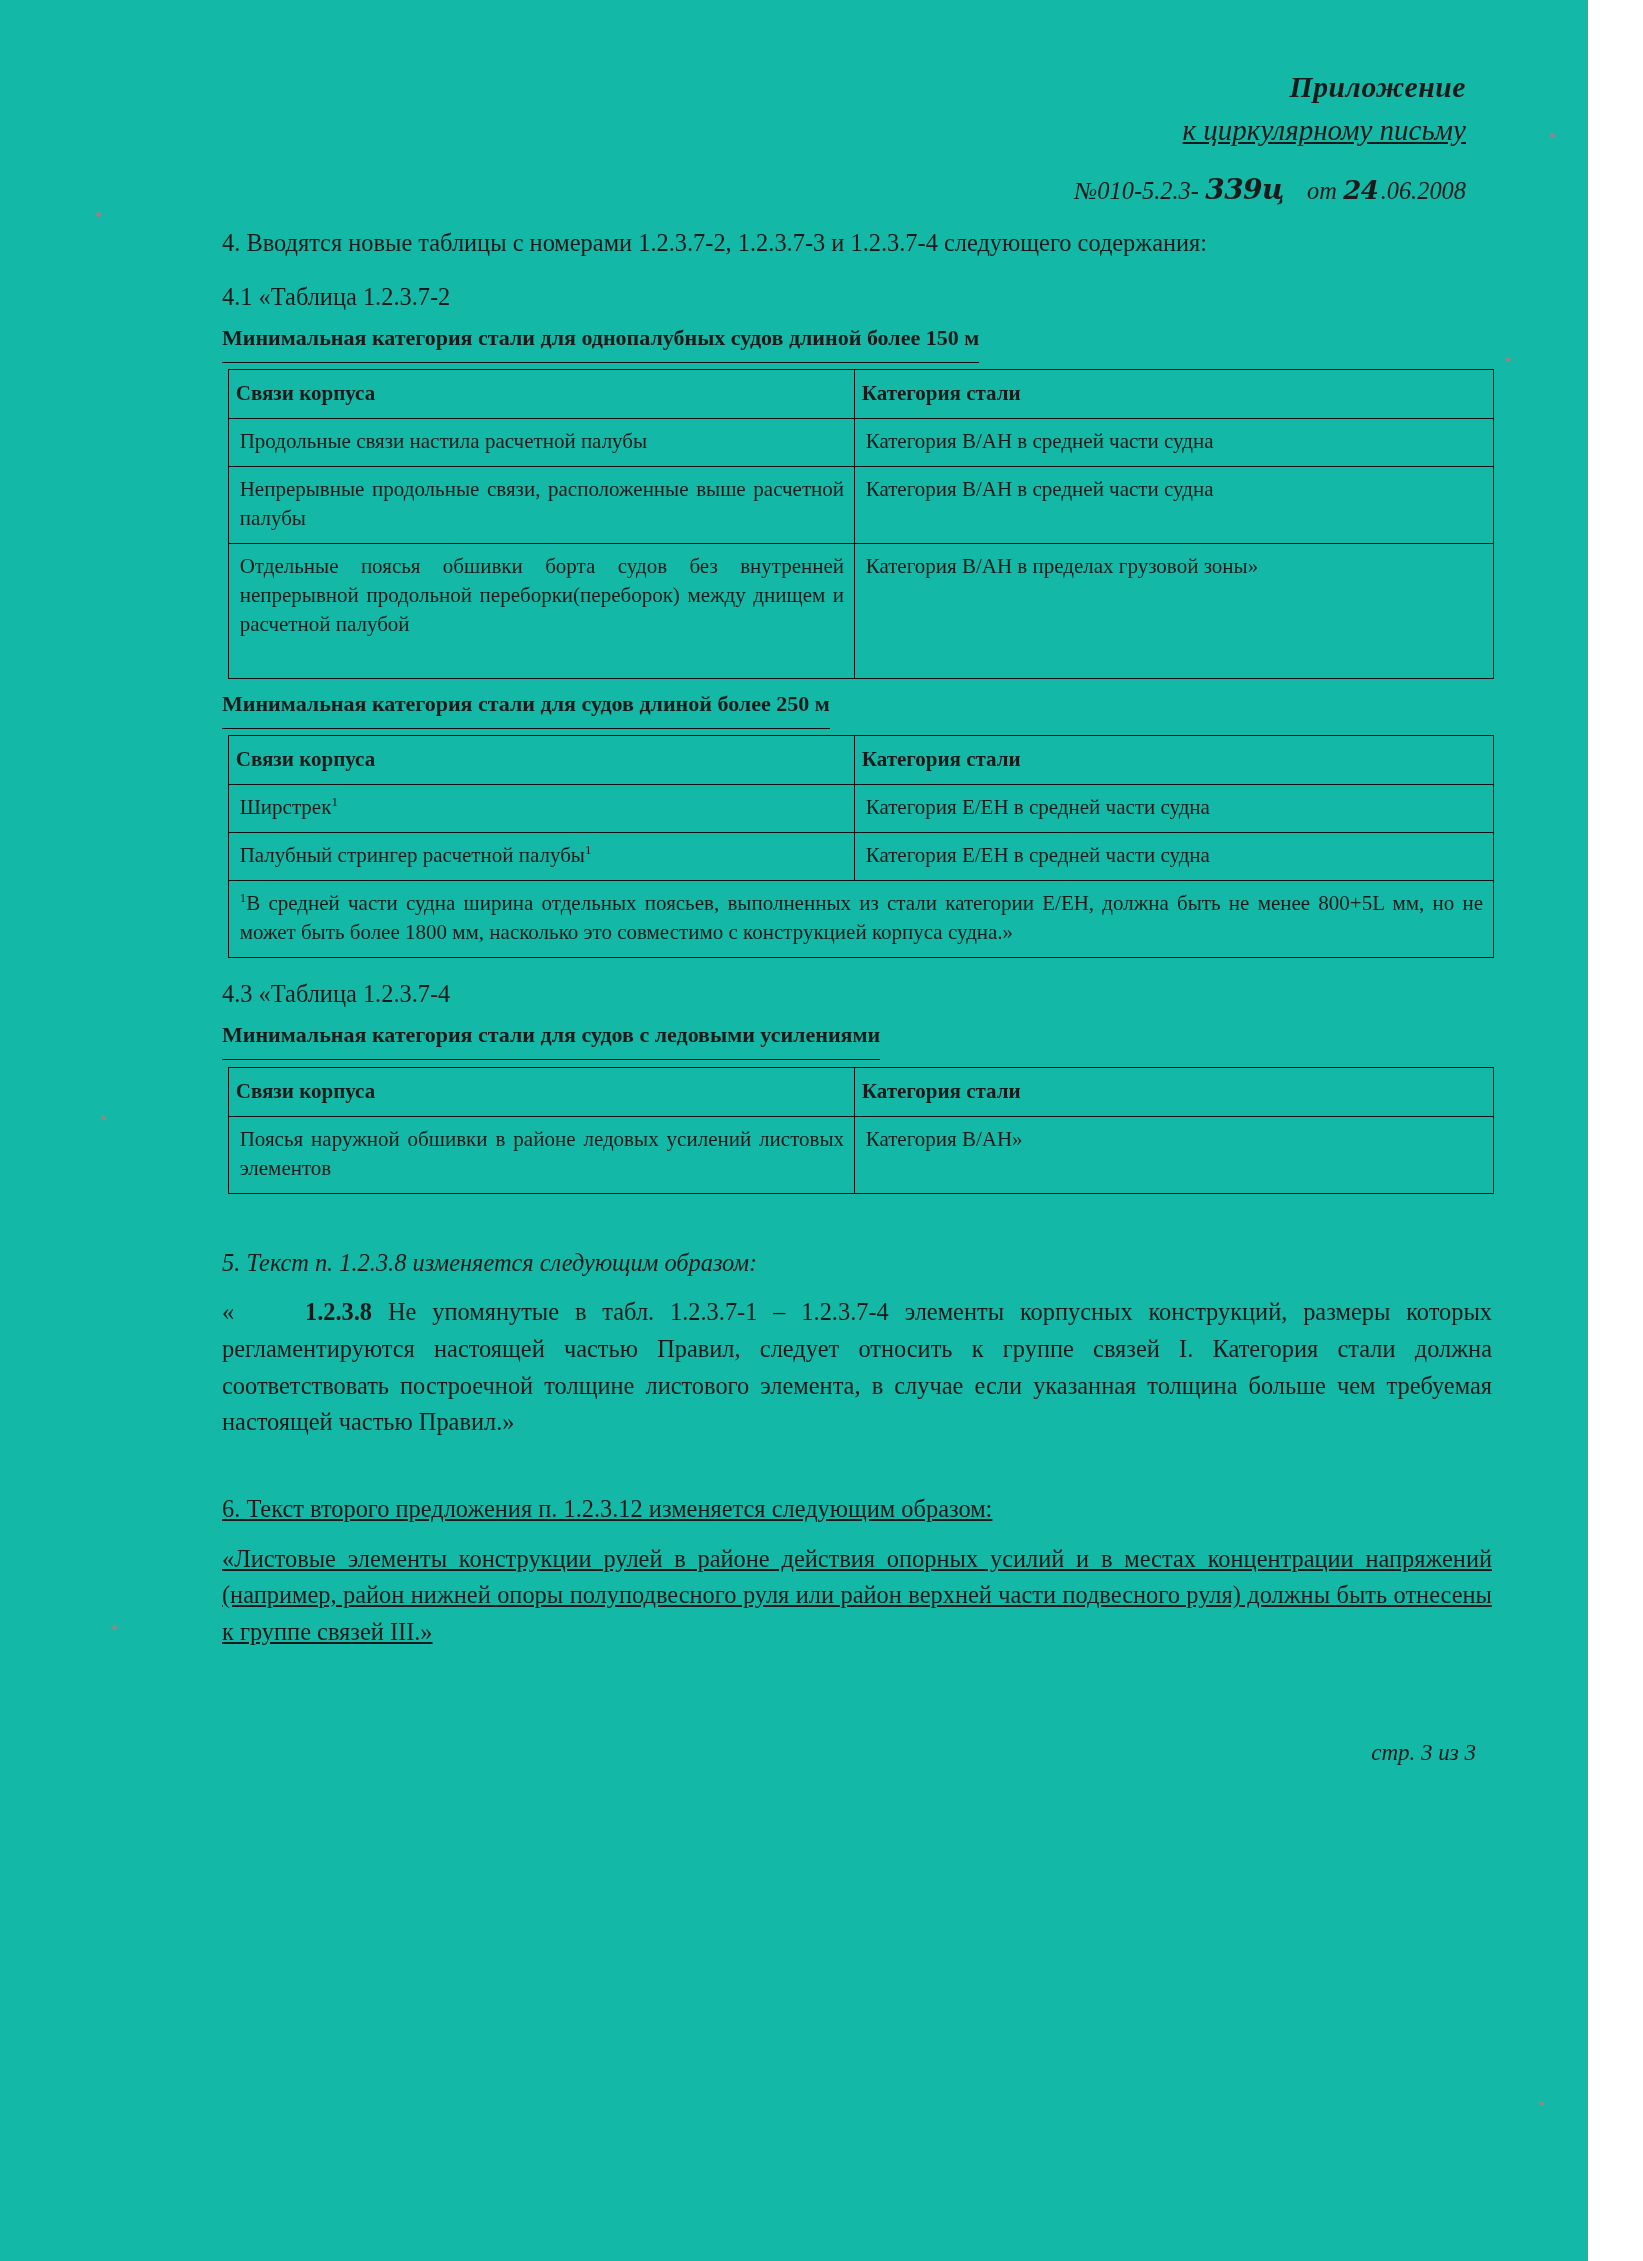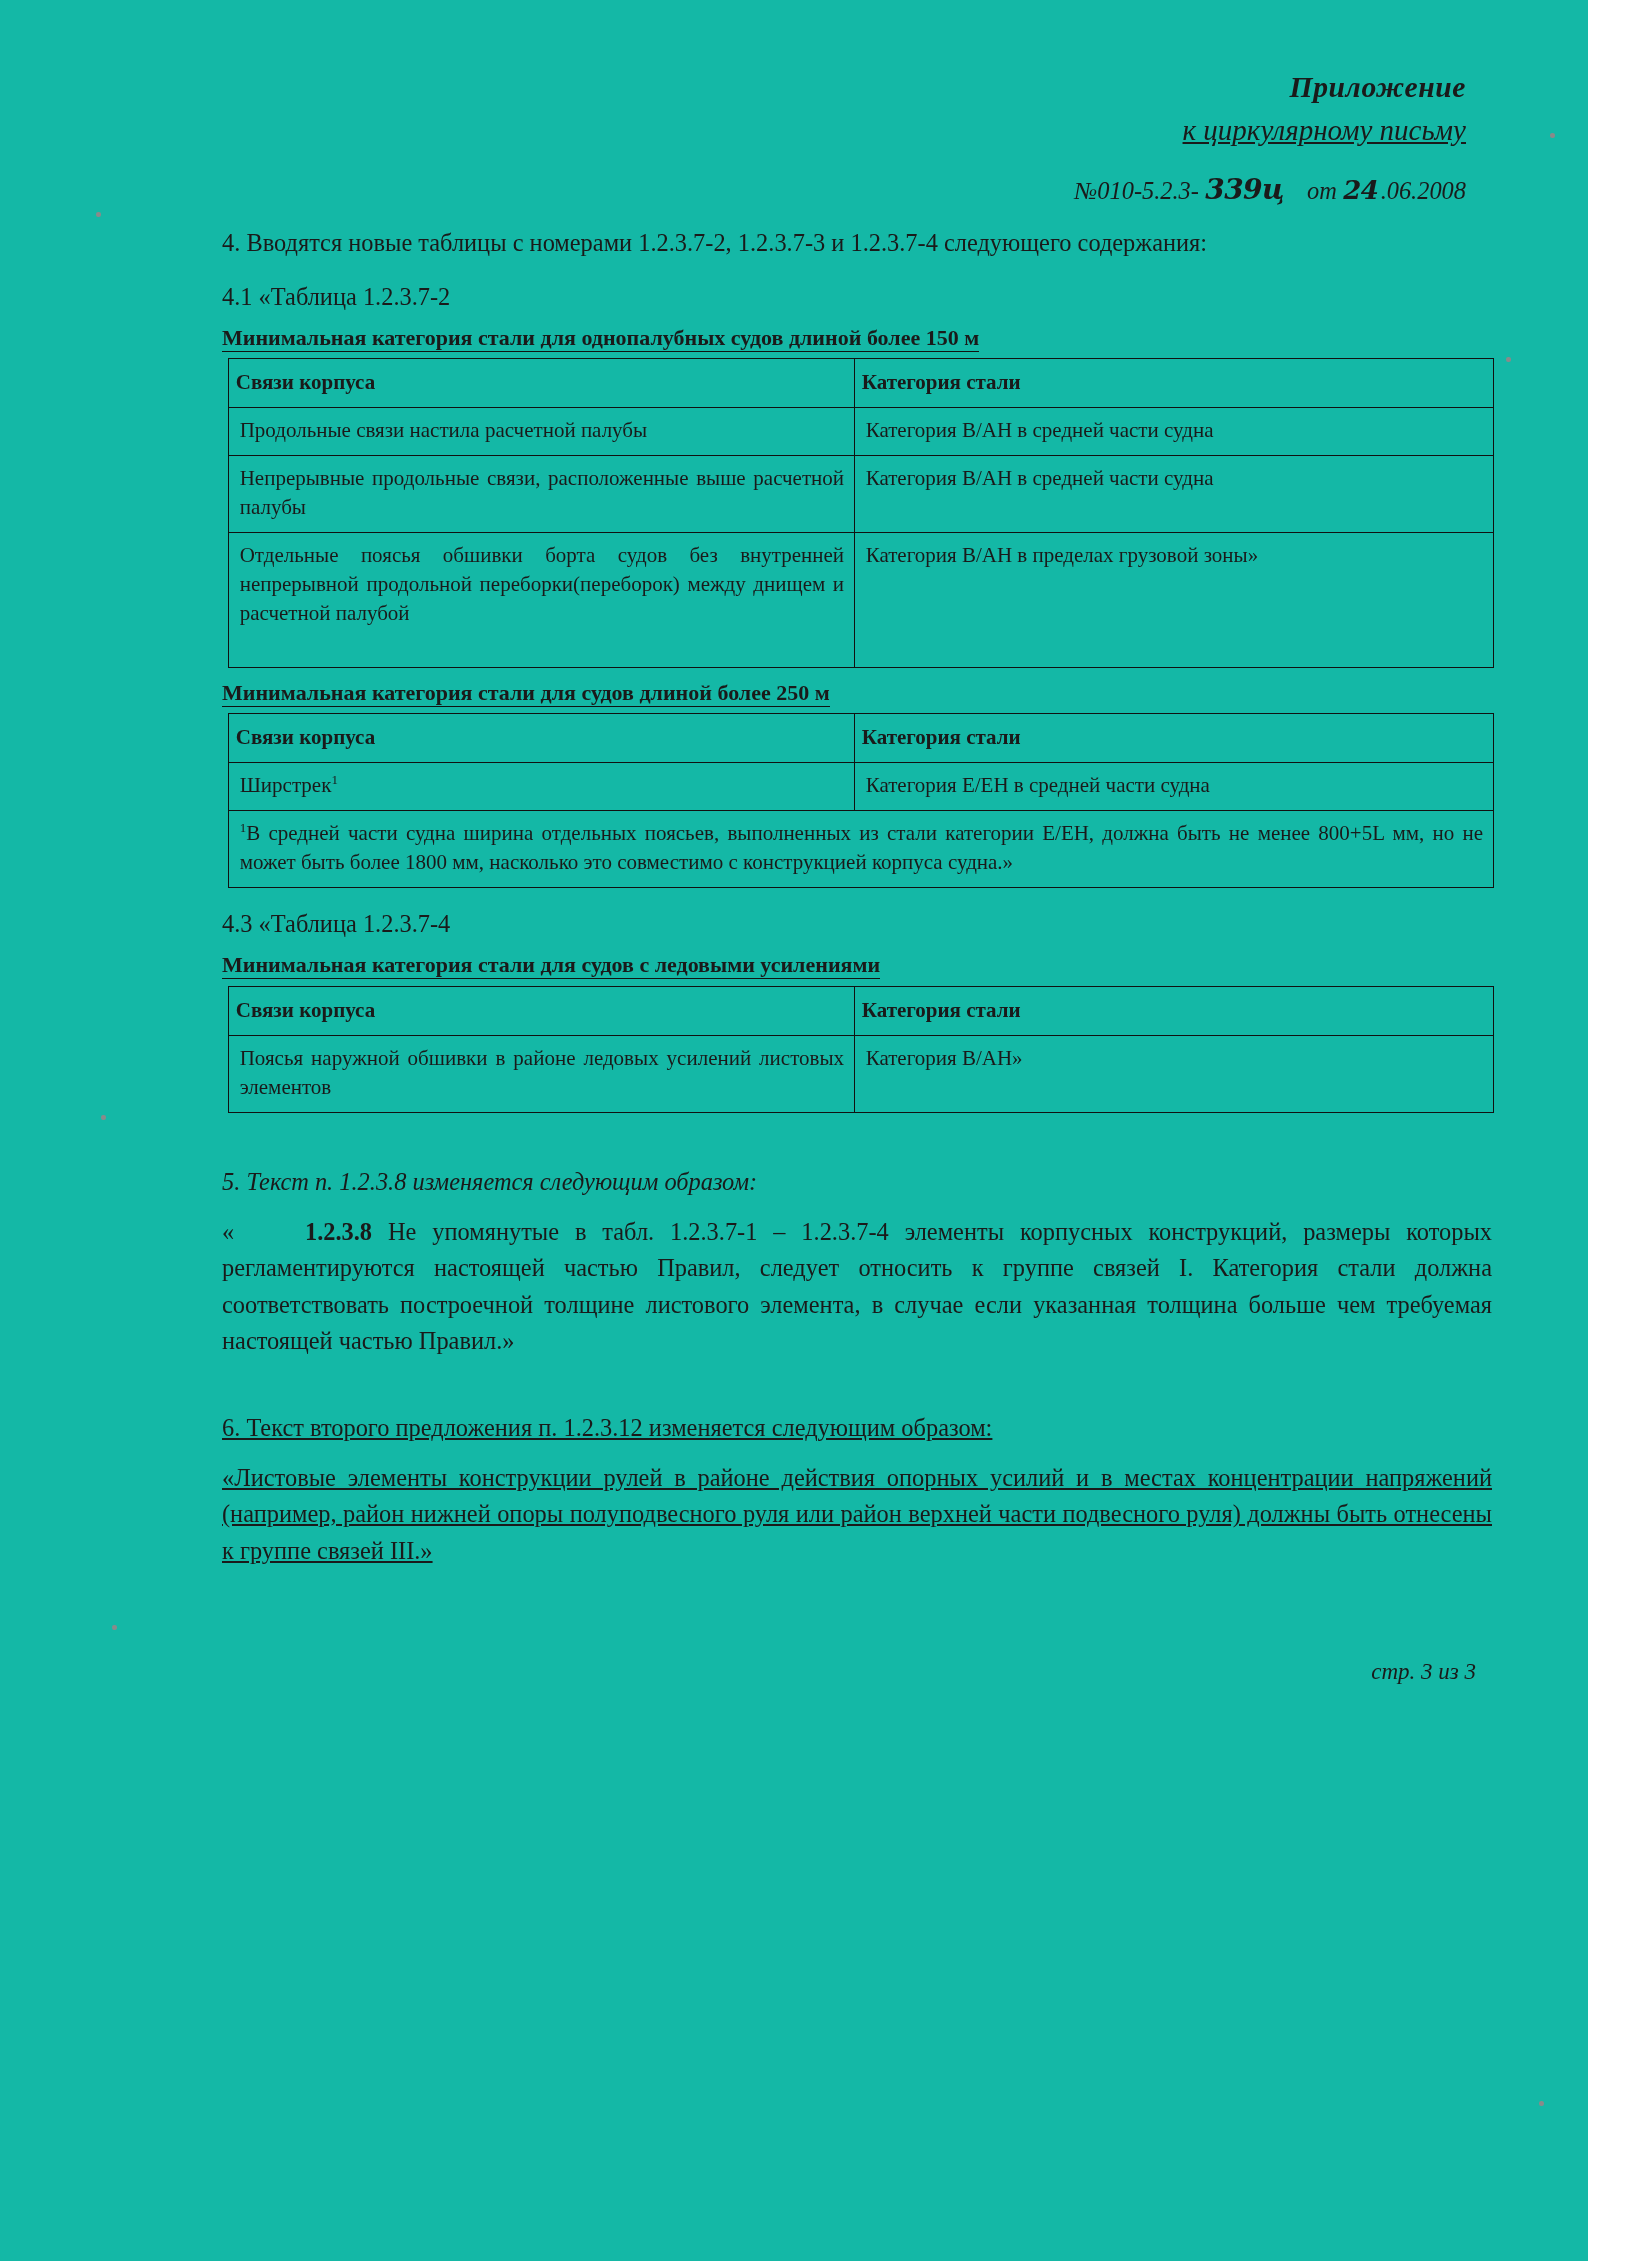--- a/index.html
+++ b/index.html
@@ -70,21 +70,21 @@
   .sub-head {
     font-size: 24.4px;
     margin: 22px 0 14px 0;
   }
   .tbl-title {
     font-size: 22px;
     font-weight: bold;
     margin: 0 0 6.4px 0;
     border-bottom: 1.3px solid #111;
     display: inline-block;
-    padding-bottom: 0;
+    padding-bottom: 11px;
   }
   
   table.doc {
     border-collapse: collapse;
     width: 1266px;
     margin: 0 0 11.6px 6.4px;
     table-layout: fixed;
   }
   table.doc td, table.doc th {
     border: 1.3px solid #111;
@@ -204,20 +204,24 @@
           <th>Связи корпуса</th>
           <th>Категория стали</th>
         </tr>
       </thead>
       <tbody>
         <tr>
           <td><span>Ширстрек</span><sup>1</sup></td>
           <td>Категория E/EH в средней части судна</td>
         </tr>
         <tr>
+          <td><span>Палубный стрингер расчетной палубы</span><sup>1</sup></td>
+          <td>Категория E/EH в средней части судна</td>
+        </tr>
+        <tr>
           <td class="note-cell" colspan="2"><sup>1</sup><span>В средней части судна ширина отдельных поясьев, выполненных из стали категории E/EH, должна быть не менее 800+5L мм, но не может быть более 1800 мм, насколько это совместимо с конструкцией корпуса судна.»</span></td>
         </tr>
       </tbody>
     </table>
 
     
     <div class="sub-head">4.3 «Таблица 1.2.3.7-4</div>
     <div class="tbl-title">Минимальная категория стали для судов с ледовыми усилениями</div>
 
     <table class="doc">

